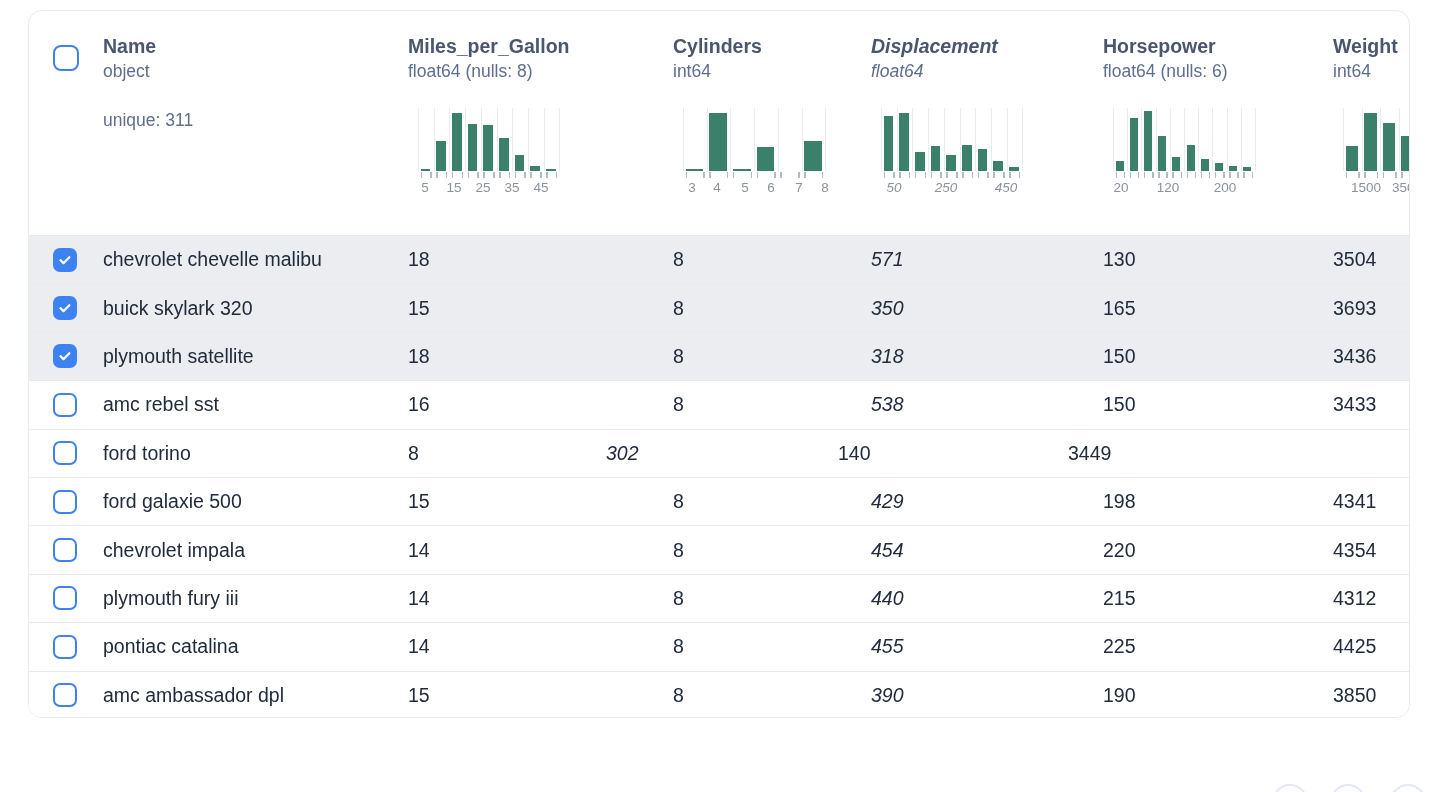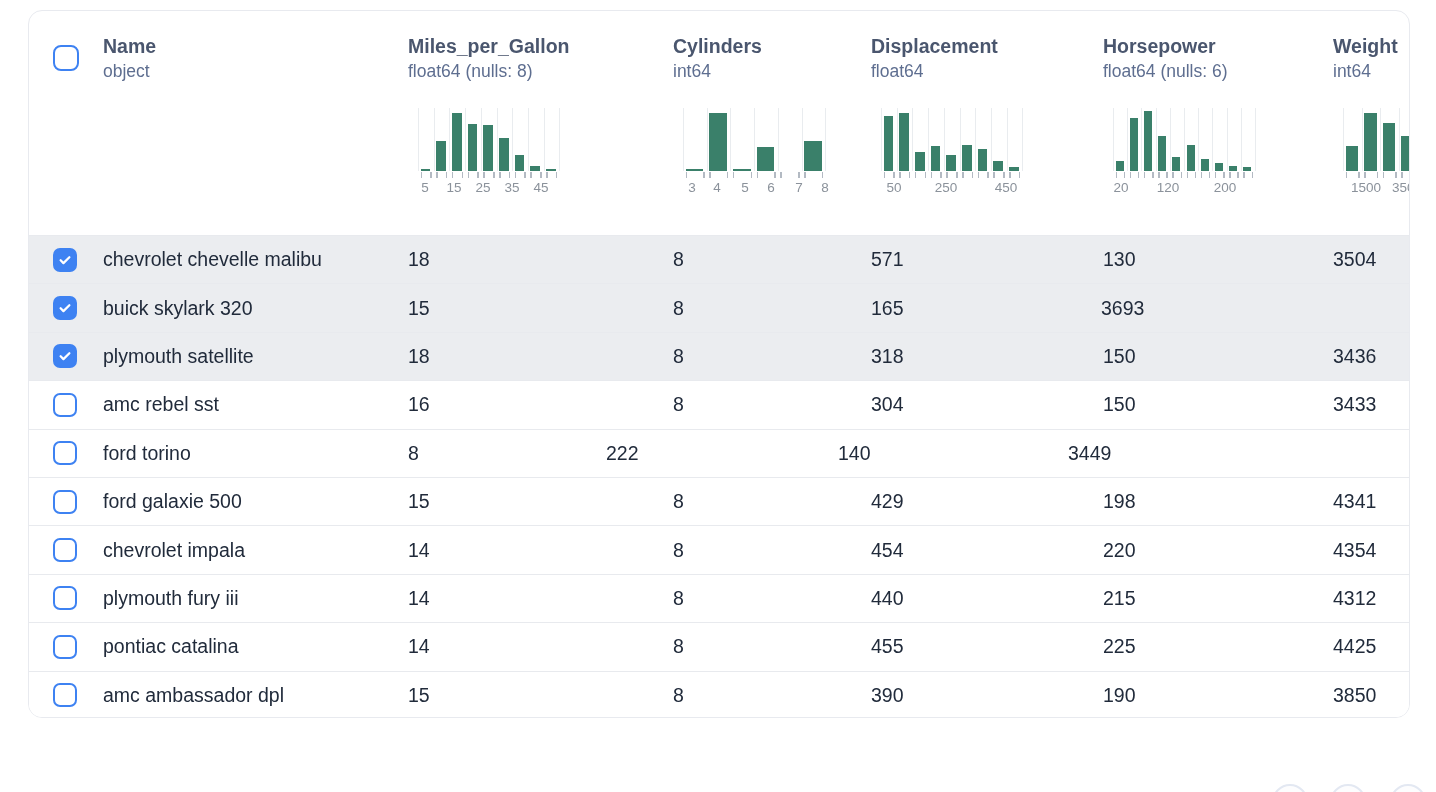--- a/index.html
+++ b/index.html
@@ -10,21 +10,21 @@
   
   .card{position:absolute;left:28px;top:10px;width:1382px;height:708px;
         border:1px solid #e8eaef;border-radius:14px;background:#fff;overflow:hidden;}
 
   .header-row{display:flex;height:224px;}
   .cell{flex-shrink:0;}
   .col-check{width:74px;}
   .col-name{width:305px;}
   .col-mpg{width:265px;}
   .col-cyl{width:198px;}
-  .col-disp{width:232px;}
+  .col-disp{width:232px;font-style:italic;}
   .col-hp{width:230px;}
   .col-wt{flex:1 0 auto;}
 
   .header-cell{padding-top:22px;}
   .col-title{font-size:19.5px;font-weight:bold;color:#4a566e;line-height:26px;}
   .col-dtype{font-size:17.5px;color:#5e6e90;line-height:24px;}
   .col-extra{font-size:17.5px;color:#5e6e90;line-height:24px;margin-top:25px;}
 
   .hdr-checkbox{margin:34px 0 0 24px;}
 
@@ -69,20 +69,21 @@
     <div class="header-row">
       <div class="cell col-check">
         <div class="checkbox big hdr-checkbox">
           
         </div>
       </div>
 
       <div class="cell col-name header-cell">
         <div class="col-title">Name</div>
         <div class="col-dtype">object</div>
+        <div class="col-extra">unique: 311</div>
       </div>
 
       <div class="cell col-mpg header-cell">
         <div class="col-title">Miles_per_Gallon</div>
         <div class="col-dtype">float64 (nulls: 8)</div>
         <div class="hist" style="width: 143.3px;">
             <div class="grid" style="left: 0px;"></div>
             <div class="grid" style="left: 15.7px;"></div>
             <div class="grid" style="left: 31.4px;"></div>
             <div class="grid" style="left: 47.1px;"></div>
@@ -307,20 +308,21 @@
       <div class="cell col-check">
         <div class="checkbox small checked">
           <svg width="15" height="15" viewBox="0 0 24 24">
                 <path d="M5 12.5l4.5 4.5L19 7.5" fill="none" stroke="#fff" stroke-width="3.6" stroke-linecap="round" stroke-linejoin="round"></path>
               </svg>
         </div>
       </div>
       <div class="cell col-name rowtext">buick skylark 320</div>
       <div class="cell col-mpg rowtext">15</div>
       <div class="cell col-cyl rowtext">8</div>
+      <div class="cell col-disp rowtext">350</div>
       <div class="cell col-hp rowtext">165</div>
       <div class="cell col-wt rowtext">3693</div>
     </div>
         <div class="row selected">
       <div class="cell col-check">
         <div class="checkbox small checked">
           <svg width="15" height="15" viewBox="0 0 24 24">
                 <path d="M5 12.5l4.5 4.5L19 7.5" fill="none" stroke="#fff" stroke-width="3.6" stroke-linecap="round" stroke-linejoin="round"></path>
               </svg>
         </div>
@@ -334,33 +336,33 @@
     </div>
         <div class="row">
       <div class="cell col-check">
         <div class="checkbox small">
           
         </div>
       </div>
       <div class="cell col-name rowtext">amc rebel sst</div>
       <div class="cell col-mpg rowtext">16</div>
       <div class="cell col-cyl rowtext">8</div>
-      <div class="cell col-disp rowtext">304</div>
+      <div class="cell col-disp rowtext">538</div>
       <div class="cell col-hp rowtext">150</div>
       <div class="cell col-wt rowtext">3433</div>
     </div>
         <div class="row">
       <div class="cell col-check">
         <div class="checkbox small">
           
         </div>
       </div>
       <div class="cell col-name rowtext">ford torino</div>
       <div class="cell col-cyl rowtext">8</div>
-      <div class="cell col-disp rowtext">222</div>
+      <div class="cell col-disp rowtext">302</div>
       <div class="cell col-hp rowtext">140</div>
       <div class="cell col-wt rowtext">3449</div>
     </div>
         <div class="row">
       <div class="cell col-check">
         <div class="checkbox small">
           
         </div>
       </div>
       <div class="cell col-name rowtext">ford galaxie 500</div>

